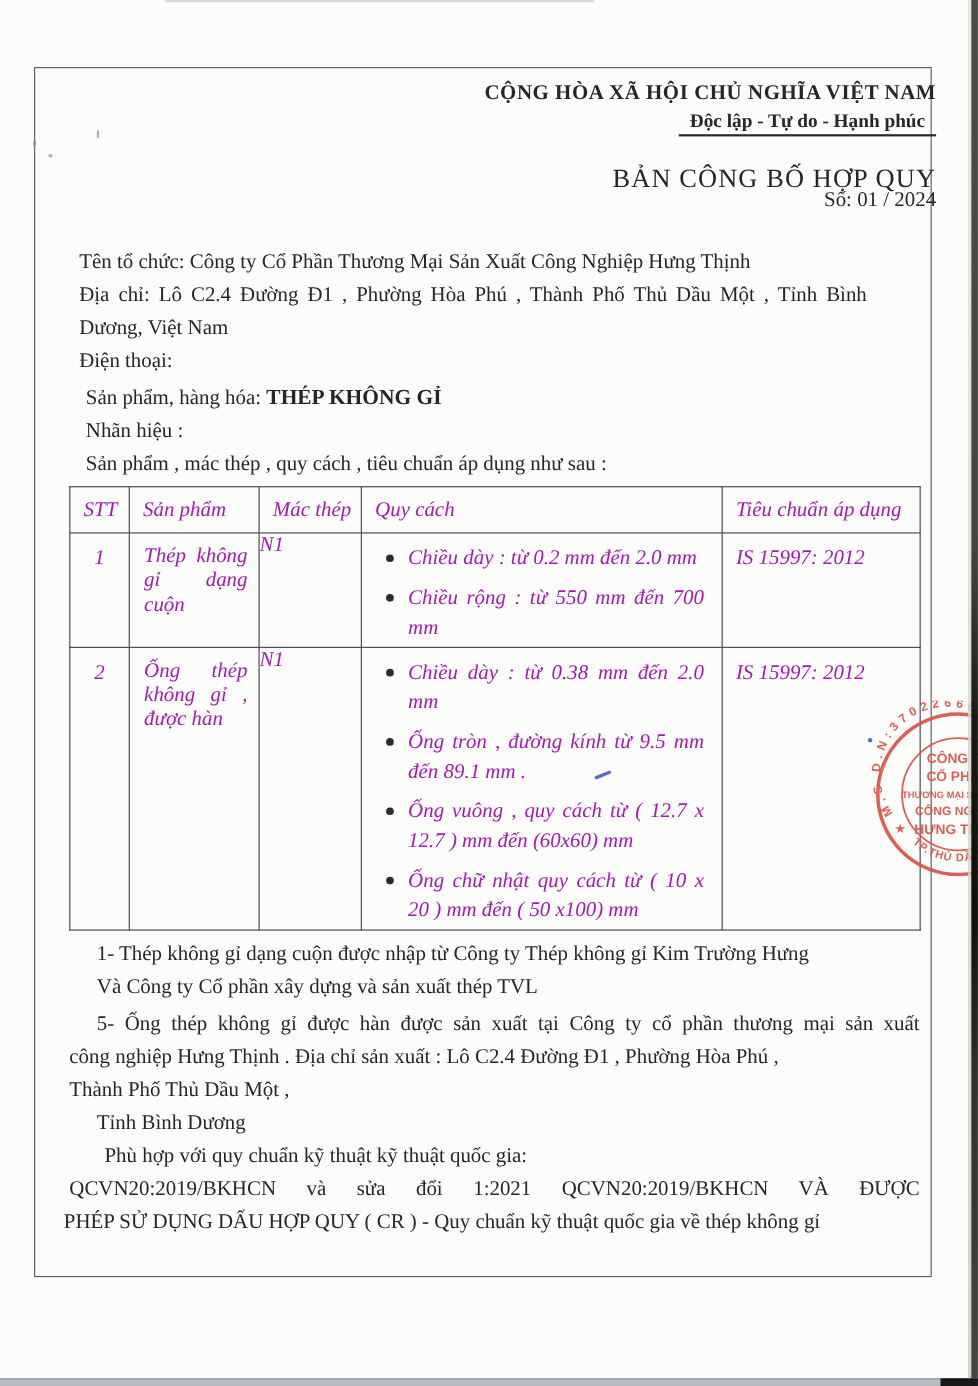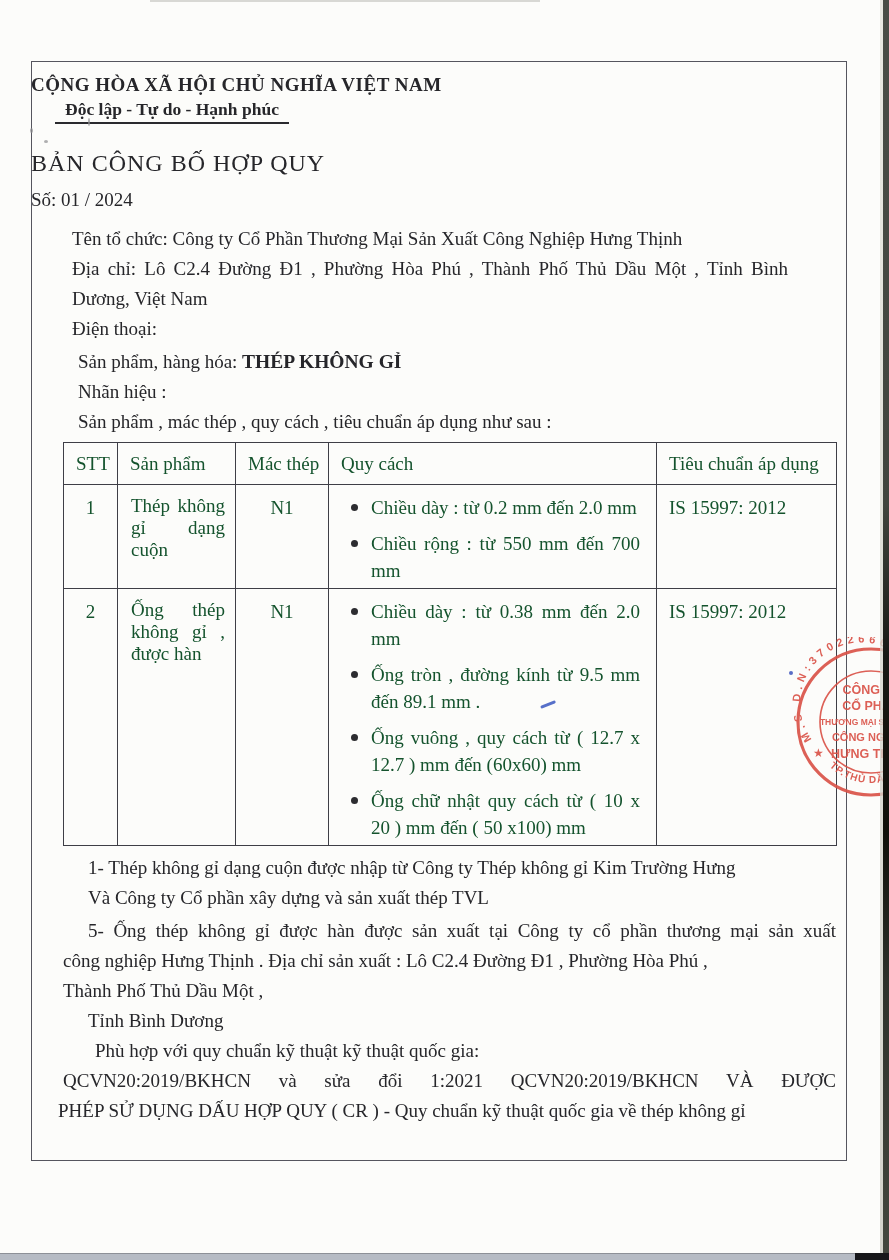--- a/index.html
+++ b/index.html
@@ -8,44 +8,44 @@
     position:relative; width:889px; height:1260px;
     background:#fcfcfa; overflow:hidden;
     font-family:"Liberation Serif","DejaVu Serif",serif;
     color:#26262a;
   }
   .page-frame {
     position:absolute; left:31px; top:61px; width:816px; height:1100px;
     border:1.5px solid #55555e;
   }
   .abs { position:absolute; }
-  .centered { left:31px; width:820px; text-align:left; }
+  .centered { left:31px; width:820px; text-align:right; }
   .national-title { top:74px; font-size:19px; font-weight:bold; letter-spacing:.5px; }
   .motto { top:99px; font-size:17.5px; font-weight:bold;padding-left:24px; }
   .motto .u { display:inline-block; border-bottom:2px solid #2a2a2e; padding:0 10px 2px 10px; }
   .doc-title { top:150px; font-size:24px; font-weight:normal; letter-spacing:1px; }
-  .doc-number { top:189px; font-size:19px; }
+  .doc-number { top:171px; font-size:19px; }
   .body-text { font-size:19px; line-height:30px; }
   .org-line { left:72px; top:224px; width:720px; }
   .address-line { left:72px; top:254px; width:716px; text-align:justify; }
   .phone-line { left:72px; top:314px; }
   .product-line { left:78px; top:347px; }
   .product-line b { font-size:19.5px; }
   .brand-line { left:78px; top:377px; }
   .intro-line { left:78px; top:407px; }
 
   .spec-table-wrap { left:63px; top:442px; }
   table.spec { border-collapse:collapse; table-layout:fixed; width:773px;
-    font-size:19px; color:#14532d; }
+    font-size:19px; color:#a21caf;font-style:italic; }
   table.spec th, table.spec td { border:1.6px solid #3e3e46; vertical-align:top; font-weight:normal; }
   table.spec th { height:42px; vertical-align:middle; text-align:left; padding:0 6px 0 12px; }
   th.c-stt, td.c-stt { text-align:center; }
   td.c-stt { padding-top:12px; }
   td.c-sp { padding:10px 10px 0 13px; text-align:justify; }
-  td.c-mt { text-align:center; padding-top:12px; }
+  td.c-mt { text-align:left; }
   td.c-tc { padding:12px 6px 0 12px; }
   .qc-item { position:relative; padding:0 16px 0 42px; margin:9px 0 4px 0;
     text-align:justify; line-height:27px; }
   .qc-item::before { content:""; position:absolute; left:22px; top:10px;
     width:7px; height:7px; border-radius:50%; background:#2c2c30; }
 
   .notes { left:63px; top:852px; width:773px; font-size:19px; line-height:29px; }
   .notes .ln { margin-top:1px; }
   .ind-a { margin-left:25px; }
   .ind-b { }

